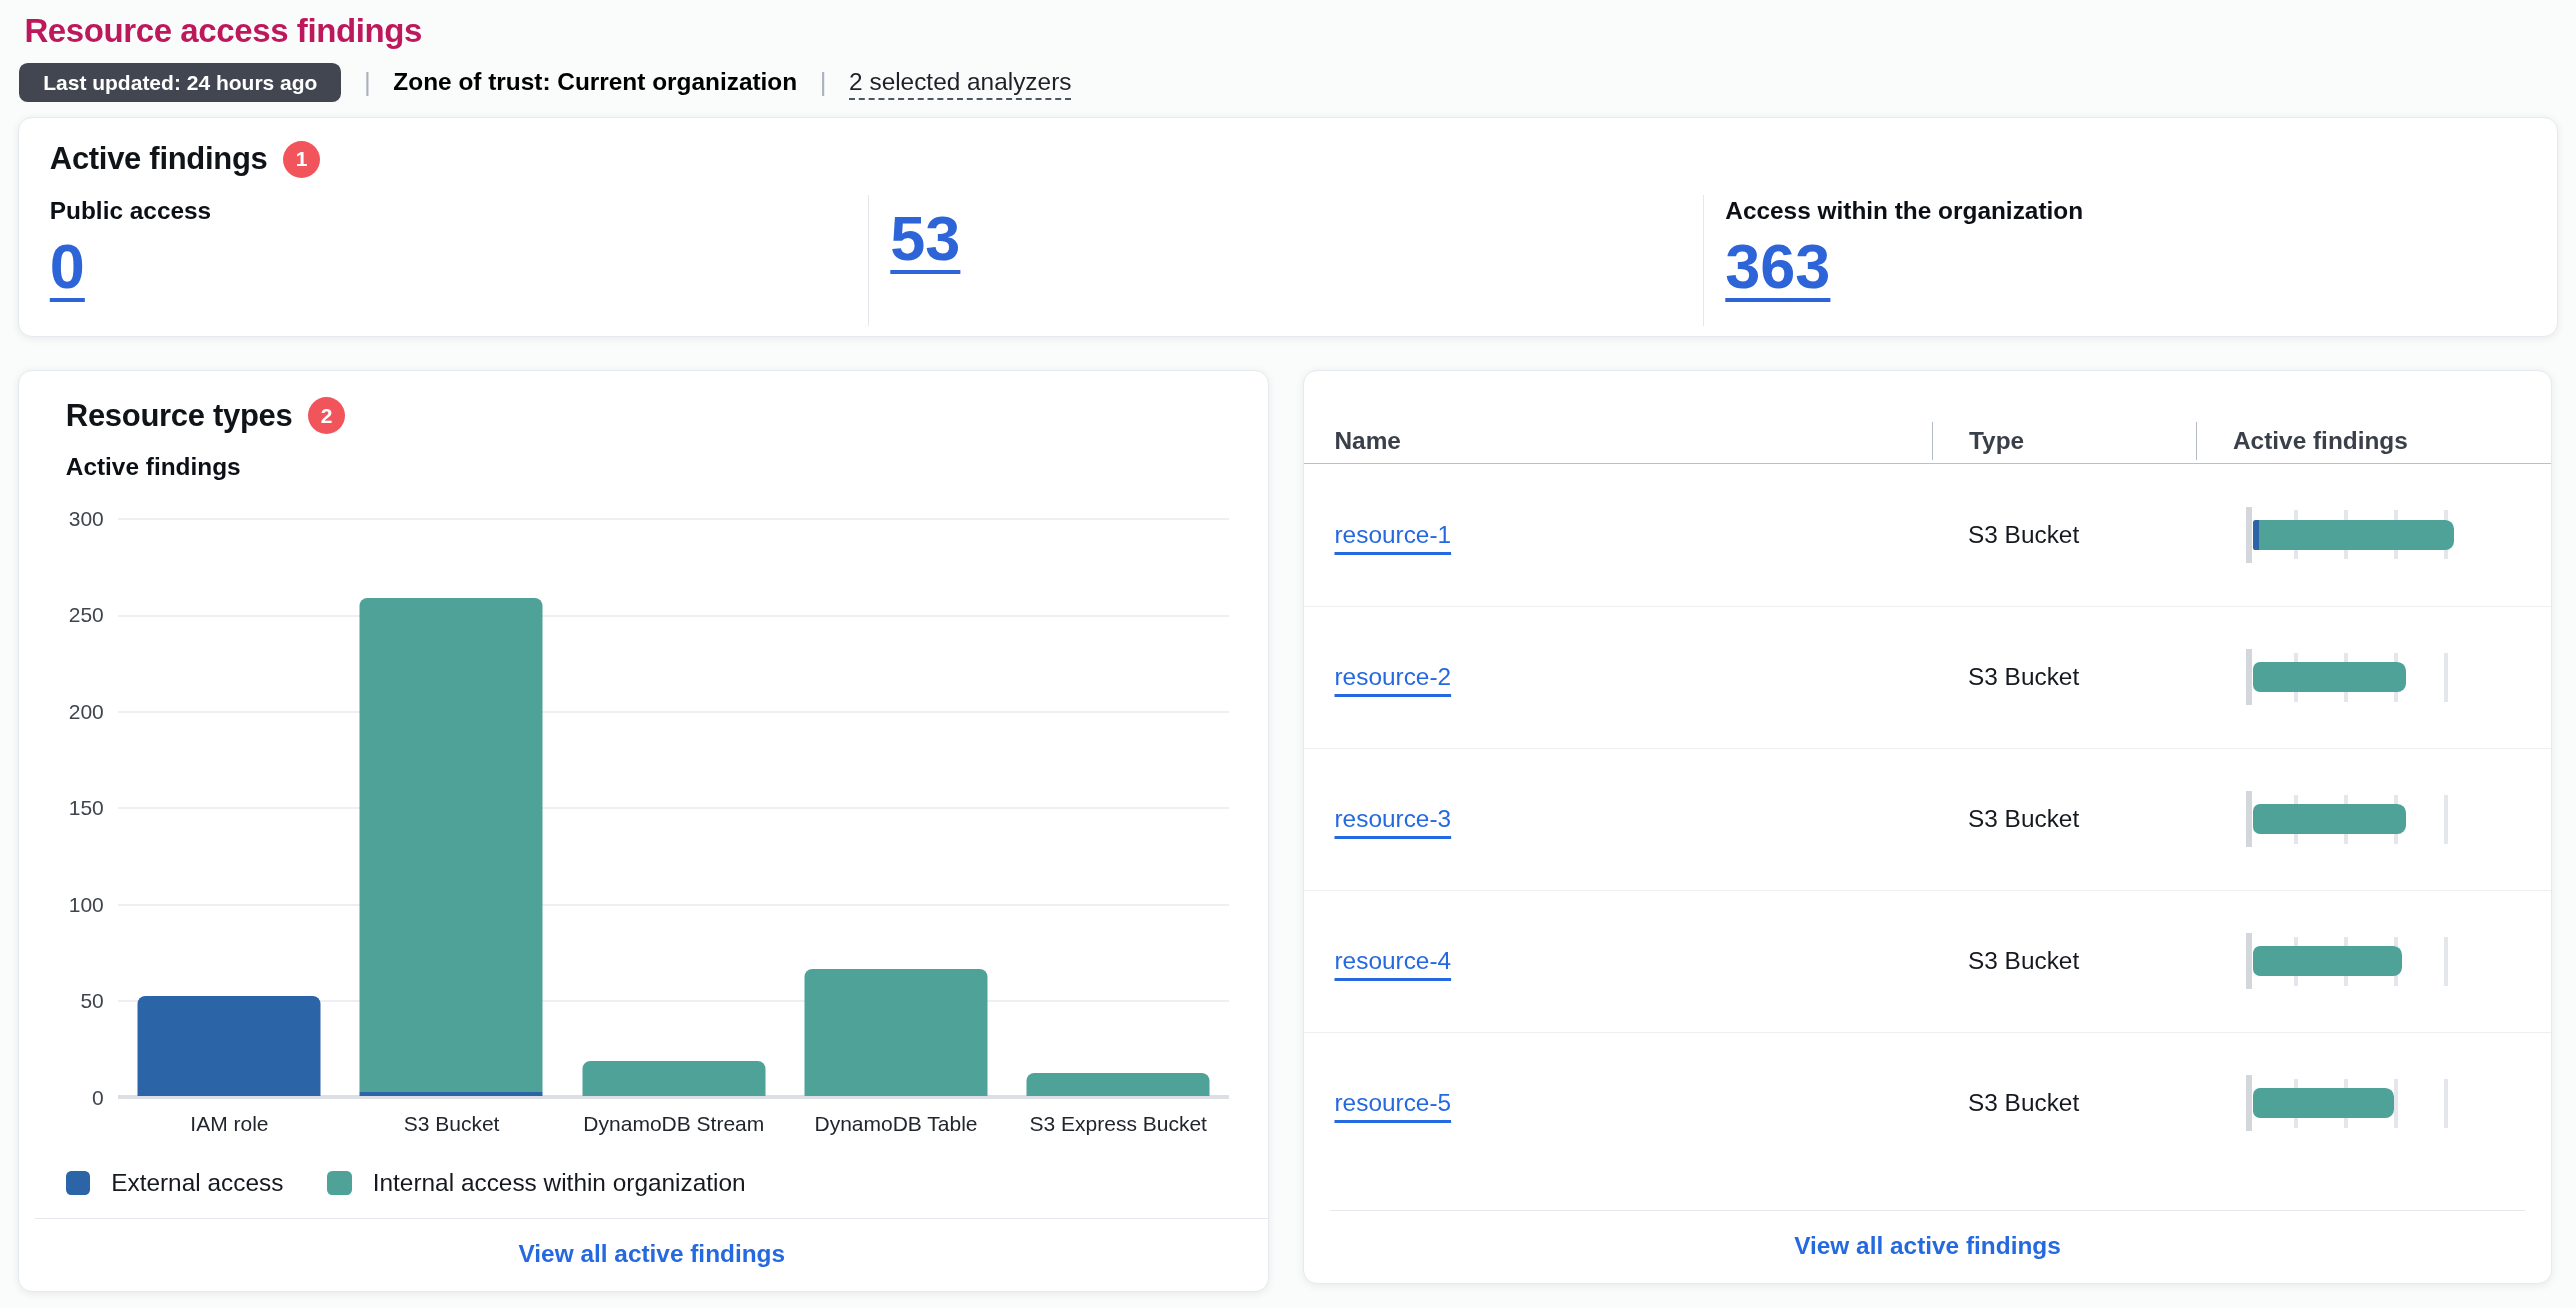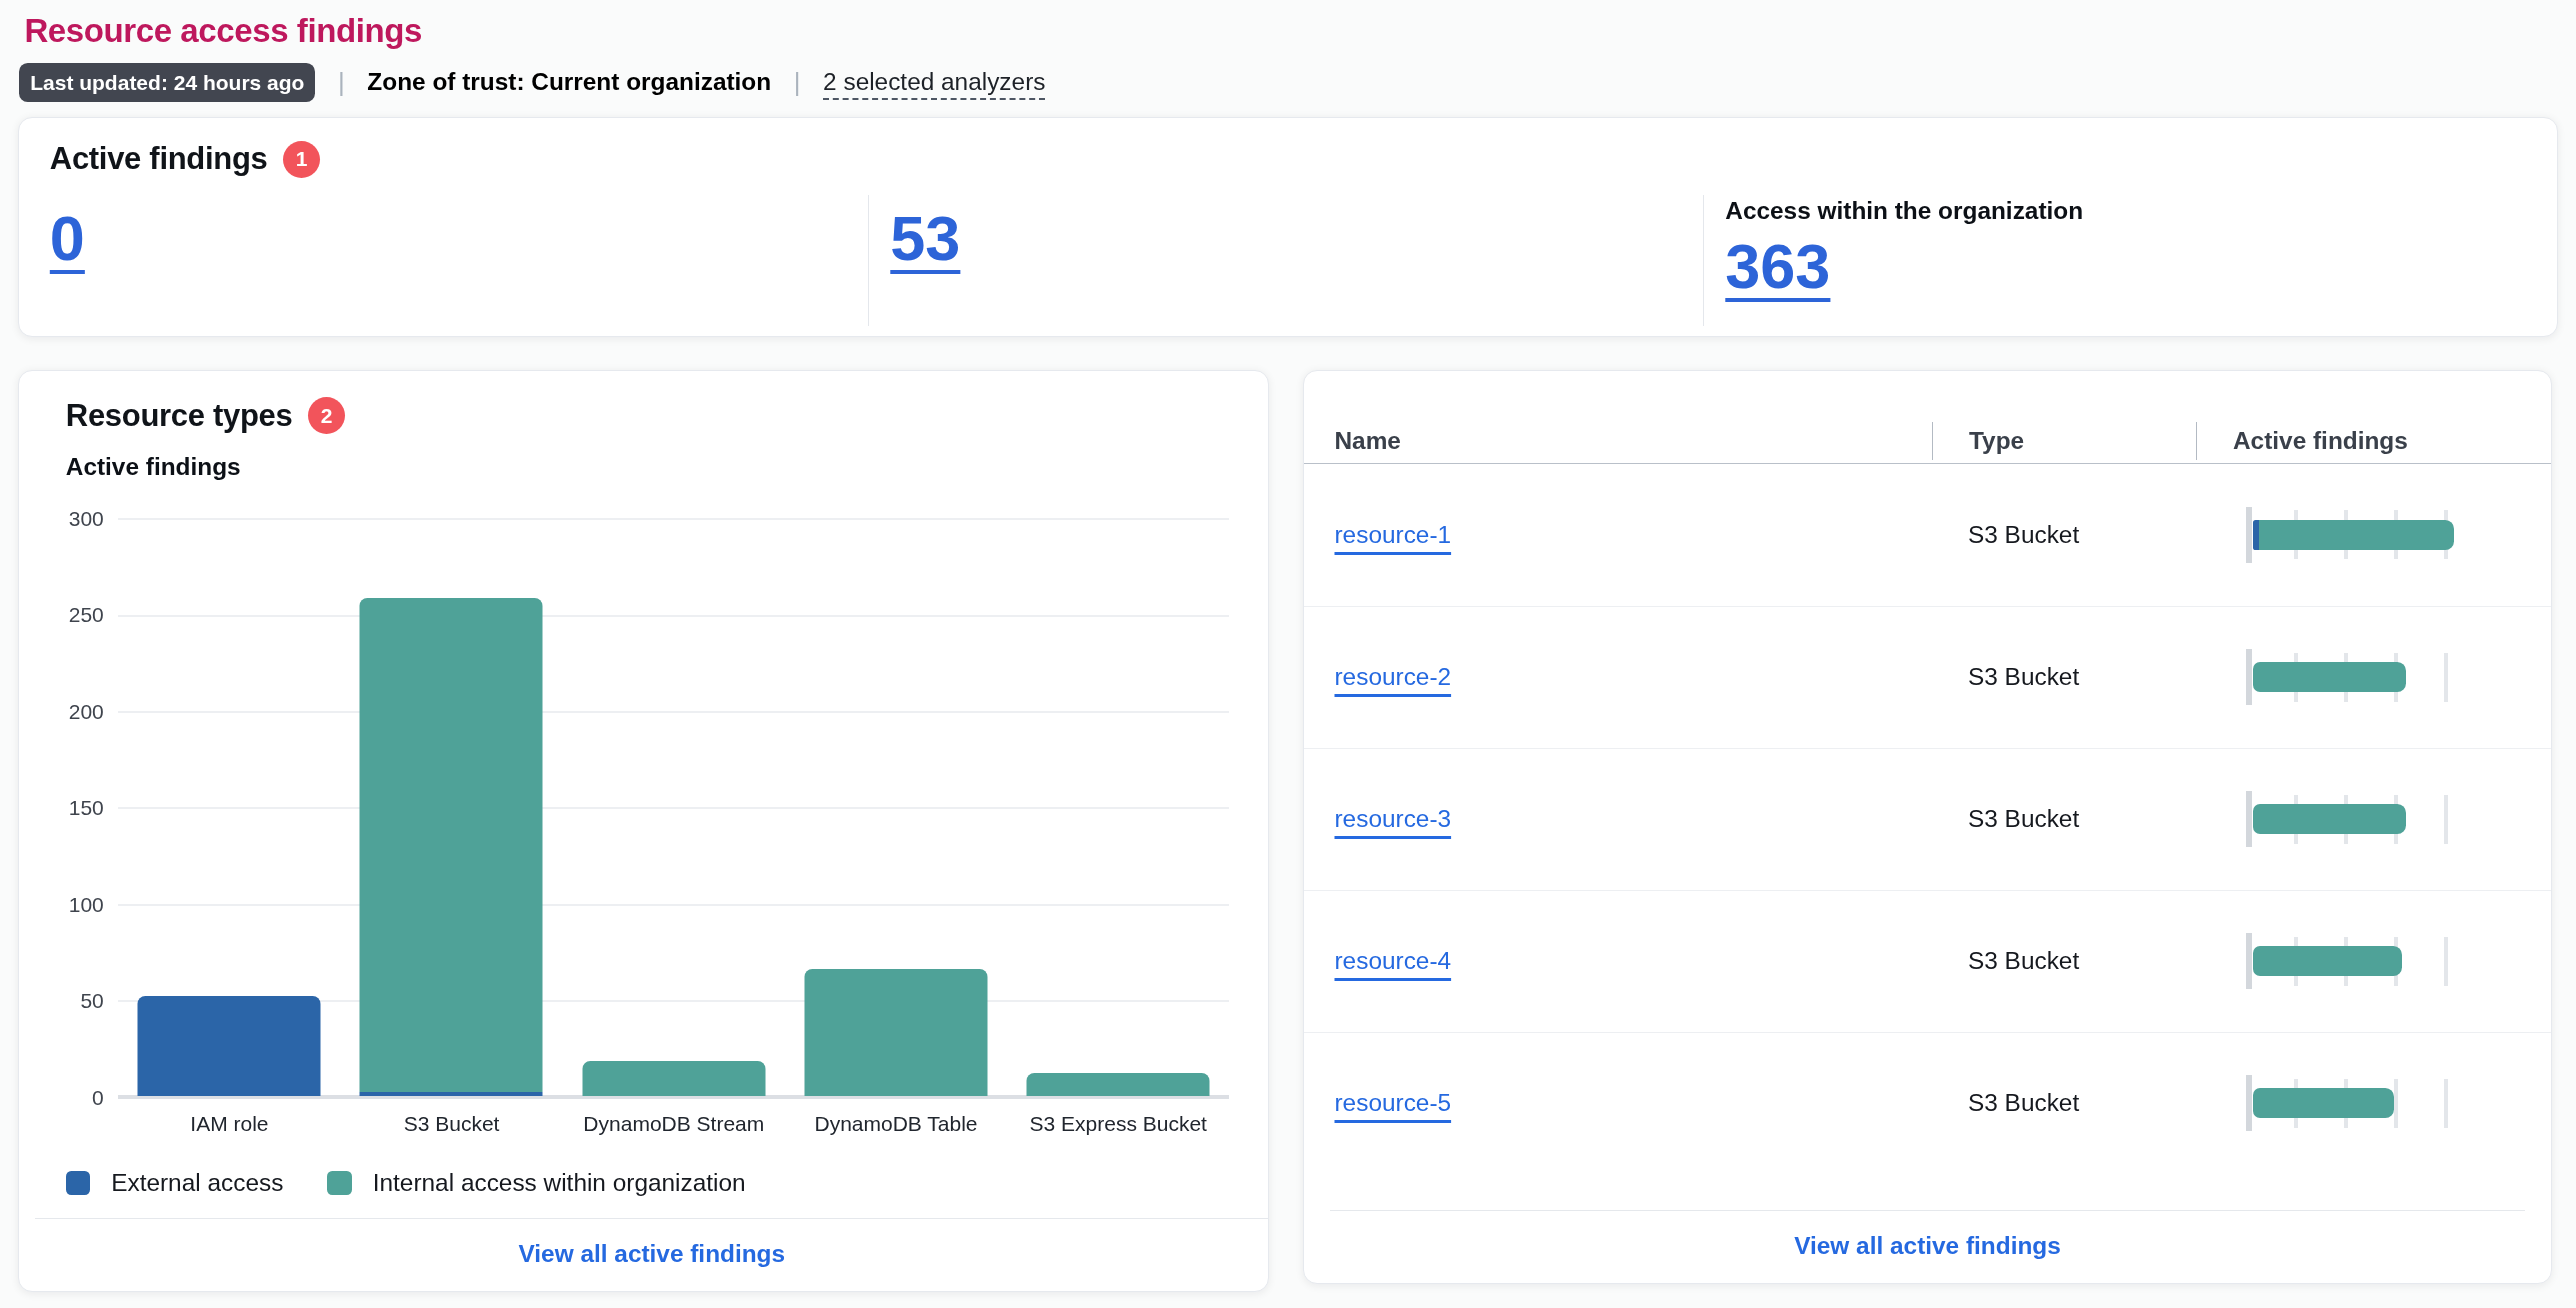--- a/index.html
+++ b/index.html
@@ -11,21 +11,21 @@
     overflow:hidden;
   }
   .page { position:relative; width:2576px; height:1309px; }
 
   
   .page-header { padding:12.2px 26px 0 24.4px; }
   .page-title { font-size:33px; font-weight:700; letter-spacing:-0.4px; color:#be185d; }
   .meta-row { display:flex; align-items:center; margin:12.2px 0 0 -5.2px; height:40px; }
   .pill {
     background:#424650; color:#fff; font-size:21px; font-weight:600;
-    padding:7px 11px; border-radius:8.7px; line-height:1.2; white-space:nowrap;
+    padding:7px 24px; border-radius:8.7px; line-height:1.2; white-space:nowrap;
   }
   .meta-sep { color:#aab3bd; font-size:26px; margin:0 22.6px; font-weight:400; }
   .meta-text { font-size:24.4px; color:#000000;font-weight:bold; }
   .analyzers-link {
     font-size:24.4px; color:#1d2127; font-weight:500; cursor:pointer;
     text-decoration:underline dashed #4e5663 1.7px; text-underline-offset:7.8px;
   }
 
   
   .card {
@@ -133,20 +133,21 @@
     </div>
   </div>
 
   <section class="card af-card">
     <div class="card-title-row">
       <h2 class="card-title">Active findings</h2>
       <span class="count-badge">1</span>
     </div>
     <div class="af-metrics">
       <div class="af-metric">
+        <div class="af-metric-label">Public access</div>
         <a class="af-metric-value">0</a>
       </div>
       <div class="af-metric">
         <a class="af-metric-value">53</a>
       </div>
       <div class="af-metric">
         <div class="af-metric-label">Access within the organization</div>
         <a class="af-metric-value">363</a>
       </div>
     </div>

